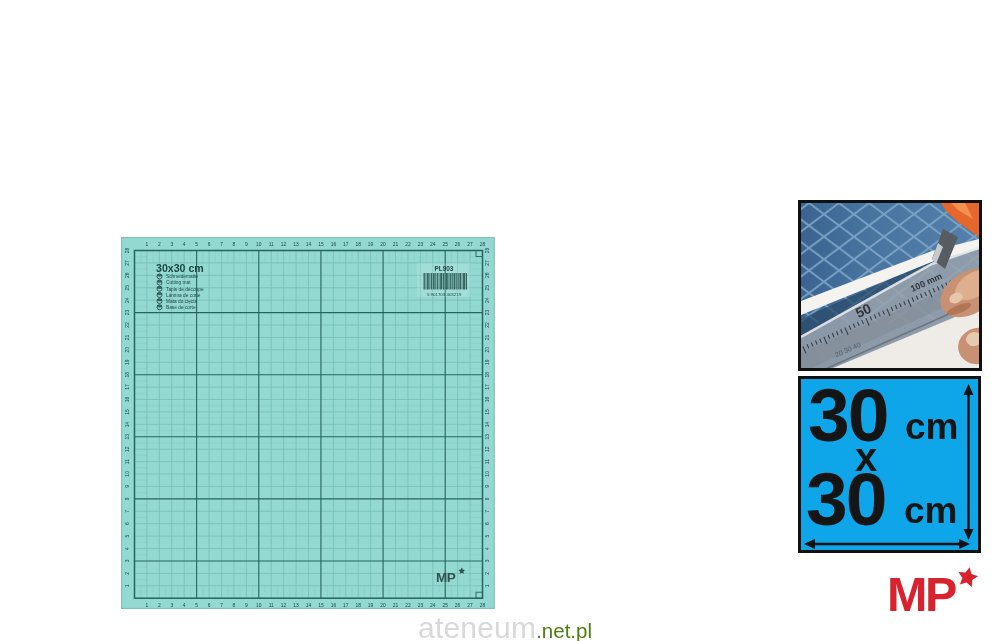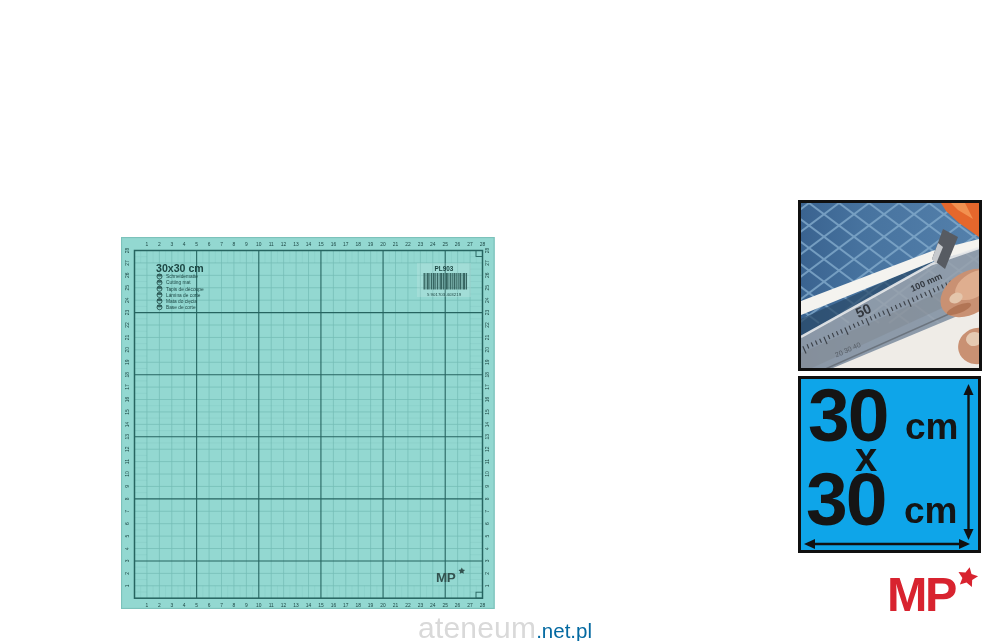--- a/index.html
+++ b/index.html
@@ -505,14 +505,14 @@
 </div>
 
 <div class="abs" style="left:888px; top:563px; width:95px; height:52px;">
 <svg width="95" height="52" viewBox="0 0 95 52" xmlns="http://www.w3.org/2000/svg">
 <text x="-1" y="47.5" font-family="Liberation Sans, sans-serif" font-size="48.5" font-weight="bold" fill="#d8232f" letter-spacing="-2.5">MP</text>
 <path d="M80 4 l3.2 6.2 6.9 .9 -5 4.9 1.2 6.9 -6.2 -3.3 -6.1 3.3 1.1 -6.9 -5 -4.9 6.9 -.9z" fill="#d8232f" transform="rotate(12 80 12)"></path>
 </svg>
 </div>
 
 <div class="abs" style="left:418px; top:611px; width:270px; height:33px;">
-<span style="font-size:30px; color:#d9d9d9; letter-spacing:0.2px;">ateneum</span><span style="font-size:20.5px; color:#0369a1;">.net.pl</span>
+<span style="font-size:30px; color:#d9d9d9; letter-spacing:0.2px;">ateneum</span><span style="font-size:20.5px; color:#4d7c0f;">.net.pl</span>
 </div>
 
 </body></html>

